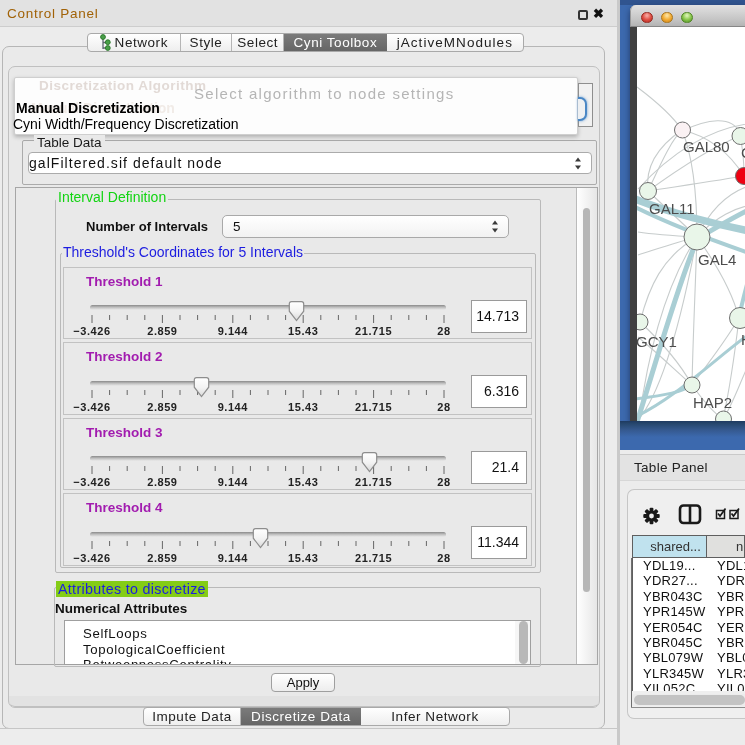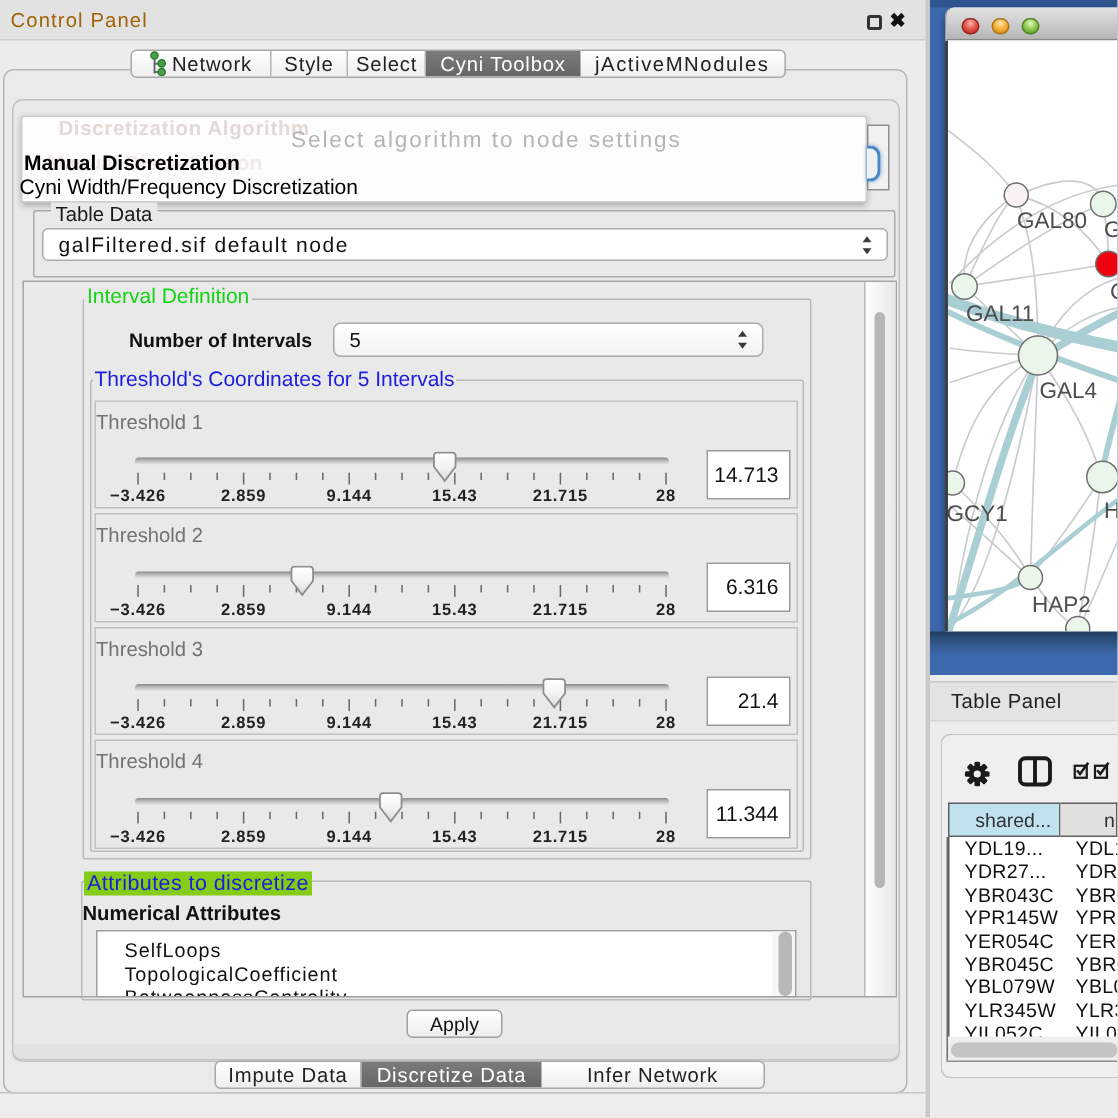--- a/index.html
+++ b/index.html
@@ -20,38 +20,38 @@
 .tab.last { border-right:none; }
 .tab.sel { background:linear-gradient(180deg,#7b7b7b,#666666); color:#fff; border-right:none; }
 
 
 #panelA { left:2px; top:46px; width:603px; height:683px; background:#eaeaea; border:1px solid #b6b6b6; border-radius:7px; }
 #panelB { left:8px; top:66px; width:592px; height:642px; background:#e9e9e9; border:1px solid #c0c0c0; border-radius:7px; }
 
 
 #tdbox { left:22px; top:140px; width:575px; height:45px; border:1px solid #ababab; border-radius:2px; }
 #td-label { left:34px; top:135px; font-size:13.5px; color:#1a1a1a; background:#e9e9e9; padding:0 3px; }
-#combo1 { left:28px; top:152px; width:564px; height:22px; background:#ffffff; border:1px solid #ababab; border-radius:4px; font-size:14px; letter-spacing:1.05px; color:#111; line-height:20px; padding-left:10px; }
+#combo1 { left:28px; top:152px; width:564px; height:22px; background:#ffffff; border:1px solid #ababab; border-radius:4px; font-size:14px; letter-spacing:1.05px; color:#111; line-height:20px; }
 
 
 #scrollpane { left:15px; top:187px; width:583px; height:478px; border:1px solid #a6a6a6; background:#e9e9e9; }
 #sp-track { left:576px; top:188px; width:21px; height:476px; background:linear-gradient(90deg,#ffffff,#f0f0f0 60%,#e6e6e6); border-left:1px solid #bbb; }
 #sp-thumb { left:583px; top:208px; width:7px; height:384px; background:#b6b6b6; border-radius:3.5px; }
 
 
 #ivbox { left:55px; top:199px; width:486px; height:374px; border:1px solid #b9b9b9; border-radius:2px; }
 #iv-label { left:56px; top:188.5px; font-size:14px; color:#12d412; background:#e9e9e9; padding:0 2px; }
 #noi-label { left:86px; top:219px; font-size:13px; font-weight:bold; color:#111; }
 #combo2 { left:222px; top:215px; width:287px; height:23px; background:linear-gradient(180deg,#ffffff,#f2f2f2); border:1px solid #a9a9a9; border-radius:5px; font-size:13.5px; color:#111; line-height:21px; padding-left:10px; }
 
 #thbox { left:60px; top:253px; width:476px; height:315px; border:1px solid #b9b9b9; border-radius:2px; }
 #th-label { left:62px; top:243.5px; font-size:14px; color:#1c1ce0; background:#e9e9e9; padding:0 1px; }
 
 .tpanel { left:63px; width:469px; height:72.5px; background:#e9e9e9; border:1px solid #c2c2c2; }
-.tpanel .tname { position:absolute; left:0; top:6px; font-size:13.5px; font-weight:normal; color:#737373; }
+.tpanel .tname { position:absolute; left:22px; top:6px; font-size:13.5px; font-weight:bold; color:#a21caf; }
 .tpanel .track { position:absolute; left:26px; top:37.5px; width:356px; height:5px; border-radius:2.5px; background:linear-gradient(180deg,#8a8a8a,#c2c2c2 50%,#ebebeb); }
 .tpanel .vbox { position:absolute; left:407px; top:32px; width:56px; height:33px; background:#fff; border:1px solid #9a9a9a; font-size:14px; color:#111; text-align:right; line-height:31px; padding-right:7px; }
 .tpanel svg.ticks { position:absolute; left:26px; top:47px; }
 .tpanel .tlabels { position:absolute; left:0; top:57.5px; width:469px; height:12px; }
 .tlabels span { position:absolute; font-size:11px; font-weight:bold; letter-spacing:0.55px; color:#222; transform:translateX(-50%); }
 .thumb { position:absolute; top:33.5px; width:17px; height:20px; }
 
 
 #atbox { left:54px; top:587px; width:487px; height:80px; border:1px solid #b9b9b9; border-radius:2px; }
 #at-label { left:56px; top:580.5px; font-size:14.3px; letter-spacing:0.3px; color:#1c1ce0; background:#84cc16; padding:0 2px; }
@@ -362,21 +362,21 @@
   <div class="abs" id="pitem1">Manual Discretization</div>
   <div class="abs" id="pitem2">Cyni Width/Frequency Discretization</div>
   <div class="abs" id="dabox"></div>
   <div class="abs" id="focusring"></div>
   <div class="abs" id="td-label">Table Data</div>
 
   <div class="abs" id="rightsep"></div>
   <div class="abs" id="desktop"></div>
   <div class="abs" id="desktop-top"></div>
   <div class="abs" id="netwin"></div>
-  <div class="abs" id="netcanvas" style="left:630px;top:27px;width:115px;height:394px;overflow:hidden;background:#fff;border-left:2px solid #404040;">
+  <div class="abs" id="netcanvas" style="left:630px;top:27px;width:115px;height:394px;overflow:hidden;background:#fff;border-left:7px solid #404040;">
     <svg width="115" height="394" viewBox="0 0 115 394">
         <path d="M 1,162 C 35,125 75,100 118,96" fill="none" stroke="#c7cccc" stroke-width="1.1"></path>
         <path d="M 11,164 C 20,145 35,110 45,104" fill="none" stroke="#c7cccc" stroke-width="1.1"></path>
         <path d="M 45,103 C 75,110 95,130 107,149" fill="none" stroke="#c7cccc" stroke-width="1.1"></path>
         <path d="M 45,103 C 58,135 60,175 60,210" fill="none" stroke="#c7cccc" stroke-width="1.1"></path>
         <path d="M 11,164 C 50,158 90,152 107,149" fill="none" stroke="#c7cccc" stroke-width="1.1"></path>
         <path d="M 11,164 C 28,180 45,196 60,210" fill="none" stroke="#c7cccc" stroke-width="1.1"></path>
         <path d="M 60,210 C 25,230 12,260 3,295" fill="none" stroke="#c7cccc" stroke-width="1.1"></path>
         <path d="M 60,210 C 80,238 95,264 102,291" fill="none" stroke="#c7cccc" stroke-width="1.1"></path>
         <path d="M 60,210 C 58,270 56,310 55,358" fill="none" stroke="#c7cccc" stroke-width="1.1"></path>

